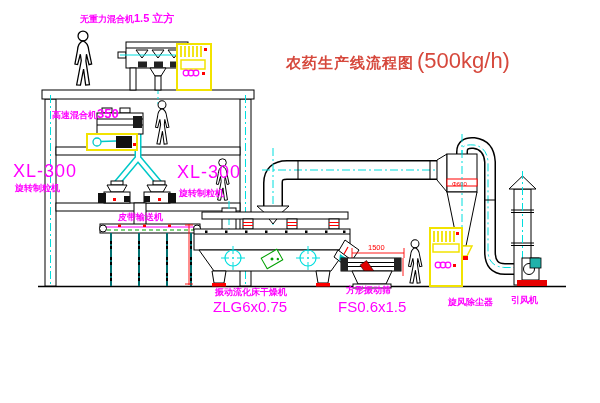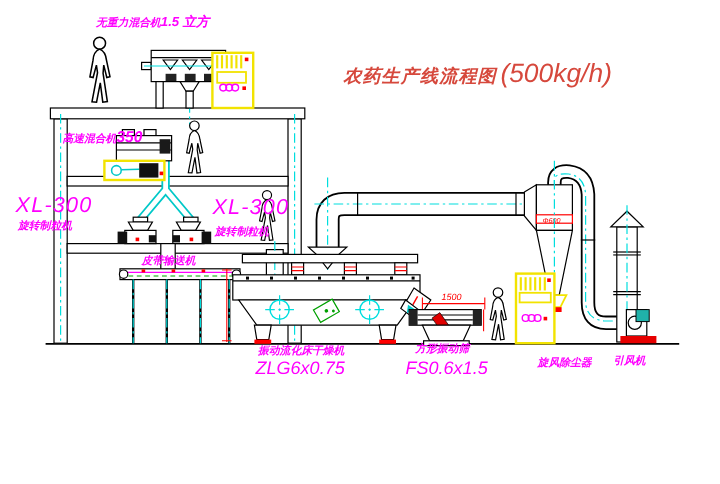--- a/index.html
+++ b/index.html
@@ -1,17 +1,17 @@
 <!DOCTYPE html>
 <html><head>
 <meta charset="utf-8">
 <style>
   html,body{margin:0;padding:0;background:#fff;}
   .stage{position:relative;width:600px;height:312px;background:#ffffff;overflow:hidden;
-         font-family:"Liberation Sans",sans-serif;font-style:italic;}
+         font-family:"Liberation Sans",sans-serif;}
   svg{display:block;}
   .o{fill:#ffffff;stroke:#000000;stroke-width:1;}
   .ln{stroke:#000000;stroke-width:1;fill:none;}
   .cl{stroke:#00dede;stroke-width:1;fill:none;stroke-dasharray:8 3 2 3;}
   .redl{stroke:#ff0000;stroke-width:0.9;fill:none;}
   .yel{stroke:#f2e300;fill:none;}
   text{font-family:"Liberation Sans",sans-serif;}
   .zhsmall{font-size:9px;font-weight:bold;fill:#ff00ff;}
   .model{font-size:18px;fill:#ff00ff;letter-spacing:1px;}
   .modelsm{font-size:15px;fill:#ff00ff;}

